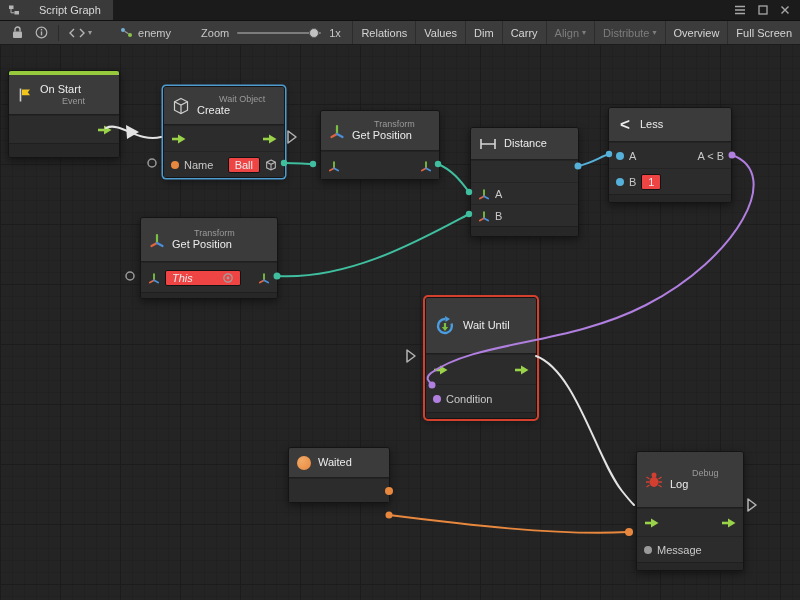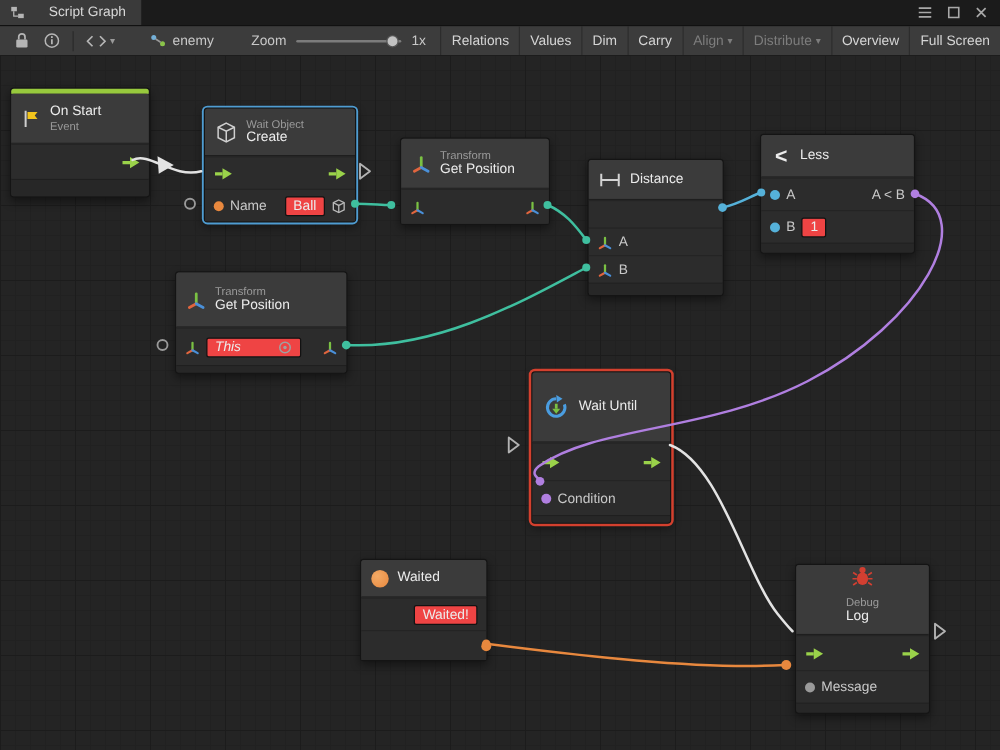--- a/index.html
+++ b/index.html
@@ -46,21 +46,21 @@
   .arrowhead{fill:#e3e3e3;}
   .hollow{fill:none;stroke:#9a9a9a;stroke-width:1.5;}
   .hollow-tri{fill:none;stroke:#b3b3b3;stroke-width:1.5;stroke-linejoin:round;}
 
   
   .node{position:absolute;z-index:2;background:#2b2b2b;border:1px solid #141414;border-radius:3px;box-shadow:0 3px 8px rgba(0,0,0,.45);font-size:11px;}
   .node.selected{box-shadow:0 0 0 1.5px var(--c-selection,#4f9cd1),0 3px 8px rgba(0,0,0,.45);}
   .node.highlighted{box-shadow:0 0 0 2px var(--c-highlight,#d3402e),0 3px 8px rgba(0,0,0,.45);}
   .nhead{display:flex;align-items:center;gap:7px;padding:0 8px;background:#3b3b3b;border-bottom:1px solid #1e1e1e;border-radius:2px 2px 0 0;box-sizing:border-box;}
   .eventbar{height:4px;background:var(--c-event_accent,#97c93d);border-radius:2px 2px 0 0;}
-  .cat{font-size:9px;color:#9a9a9a;line-height:1.15;}
+  .cat{font-size:9px;color:#9a9a9a;line-height:1.15;margin-left:22px;}
   .ttl{font-size:11px;color:#ececec;line-height:1.2;}
   .row{display:flex;align-items:center;gap:5px;padding:0 7px;background:#2c2c2c;border-top:1px solid #242424;box-sizing:border-box;position:relative;}
   .rowfooter{background:#272727;border-top:1px solid #1f1f1f;border-radius:0 0 2px 2px;}
   .sp{flex:1;}
   .plabel{color:#c9c9c9;}
   .pdot{width:8px;height:8px;border-radius:50%;flex:none;}
   .c-str{background:var(--c-string,#e8883e);}
   .c-flt{background:var(--c-float,#55b1d9);}
   .c-bool{background:var(--c-boolean,#b07fe0);}
   .c-obj{background:var(--c-object,#9a9a9a);}
@@ -390,32 +390,28 @@
       <span class="plabel">Condition</span>
     </div>
     <div class="row rowfooter" style="height:6px;"></div>
   </div>
 
   <div class="node" style="left:288px;top:403px;width:100px;">
     <div class="nhead" style="height:30px;">
       <span class="circle-icon"></span>
       <div class="ttl">Waited</div>
     </div>
-    <div class="row" style="height:26px;">
-      <span class="sp"></span>
-      <span class="valuebox">Waited!</span>
-    </div>
     <div class="row" style="height:24px;">
       <span class="sp"></span>
       <span class="pdot c-str" style="margin-right:-11px;"></span>
     </div>
   </div>
 
   <div class="node" style="left:636px;top:407px;width:106px;">
-    <div class="nhead" style="height:56px;flex-direction:column;">
+    <div class="nhead" style="height:56px;">
       <svg width="18" height="18" viewBox="0 0 18 18">
           <ellipse cx="9" cy="11" rx="4.5" ry="5" fill="#d23f31"></ellipse>
           <circle cx="9" cy="4" r="2.5" fill="#d23f31"></circle>
           <path d="M4.5 8L1.5 6M4.5 11H1M4.5 14l-3 2M13.5 8l3-2M13.5 11H17M13.5 14l3 2" stroke="#d23f31" stroke-width="1.3" fill="none"></path>
         </svg>
       <div>
           <div class="cat">Debug</div>
           <div class="ttl">Log</div>
         </div>
     </div>

